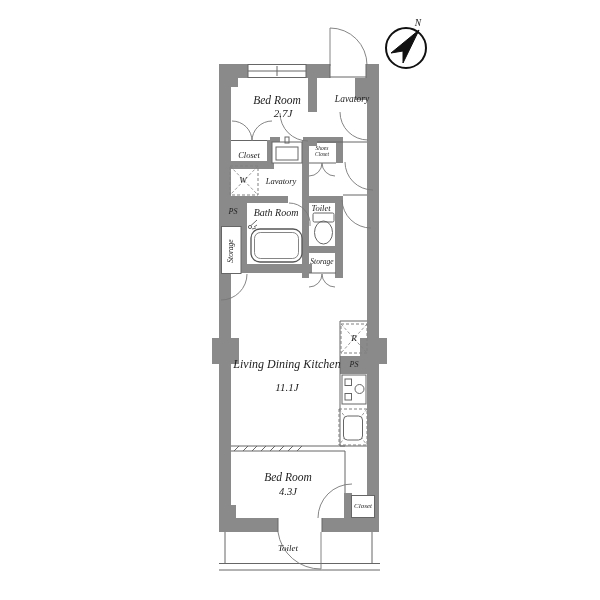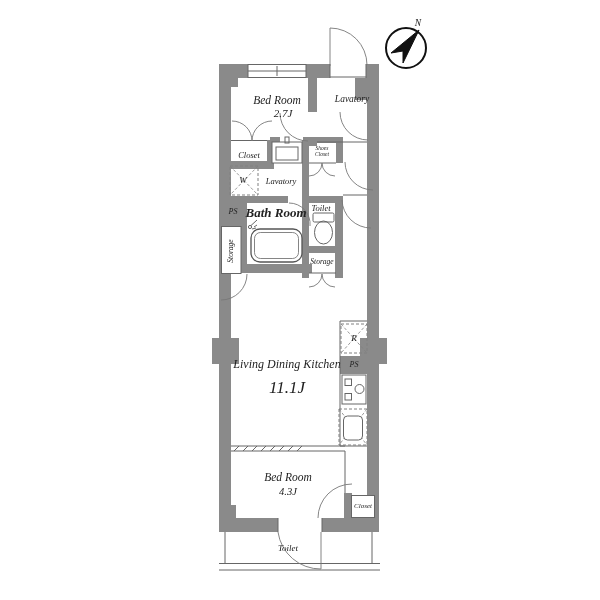--- a/index.html
+++ b/index.html
@@ -154,27 +154,27 @@
   <div class="lbl" style="left:283px;top:114px;font-size:11px;">2.7J</div>
   <div class="lbl" style="left:352px;top:100px;font-size:9.5px;">Lavatory</div>
   <div class="lbl" style="left:249px;top:155px;font-size:8.5px;">Closet</div>
   <div class="lbl" style="left:322px;top:152px;font-size:5.5px;">
     <span style="display:block;">Shoes</span>
     <span style="display:block;">Closet</span>
   </div>
   <div class="lbl" style="left:243px;top:181px;font-size:9px;">W</div>
   <div class="lbl" style="left:281px;top:181px;font-size:8.5px;">Lavatory</div>
   <div class="lbl" style="left:233px;top:212px;font-size:8px;">PS</div>
-  <div class="lbl" style="left:276px;top:213px;font-size:13px;font-weight:bold;">Bath Room</div>
+  <div class="lbl" style="left:276px;top:213px;font-size:10px;">Bath Room</div>
   <div class="lbl" style="left:321px;top:208px;font-size:8.5px;">Toilet</div>
   <div class="lbl v" style="left:231px;top:251px;font-size:7.5px;">Storage</div>
   <div class="lbl" style="left:322px;top:262px;font-size:7.5px;">Storage</div>
   <div class="lbl" style="left:354px;top:339px;font-size:9px;">R</div>
   <div class="lbl" style="left:354px;top:365px;font-size:8px;">PS</div>
   <div class="lbl" style="left:287px;top:364px;font-size:12px;">Living Dining Kitchen</div>
-  <div class="lbl" style="left:287px;top:388px;font-size:17px;">11.1J</div>
+  <div class="lbl" style="left:287px;top:388px;font-size:11px;">11.1J</div>
   <div class="lbl" style="left:288px;top:477px;font-size:11.5px;">Bed Room</div>
   <div class="lbl" style="left:288px;top:492px;font-size:10.5px;">4.3J</div>
   <div class="lbl" style="left:363px;top:507px;font-size:7px;">Closet</div>
   <div class="lbl" style="left:288px;top:549px;font-size:9px;">Toilet</div>
   <div class="lbl" style="left:418px;top:24px;font-size:9.5px;">N</div>
 
 </div>
 
 </body></html>

